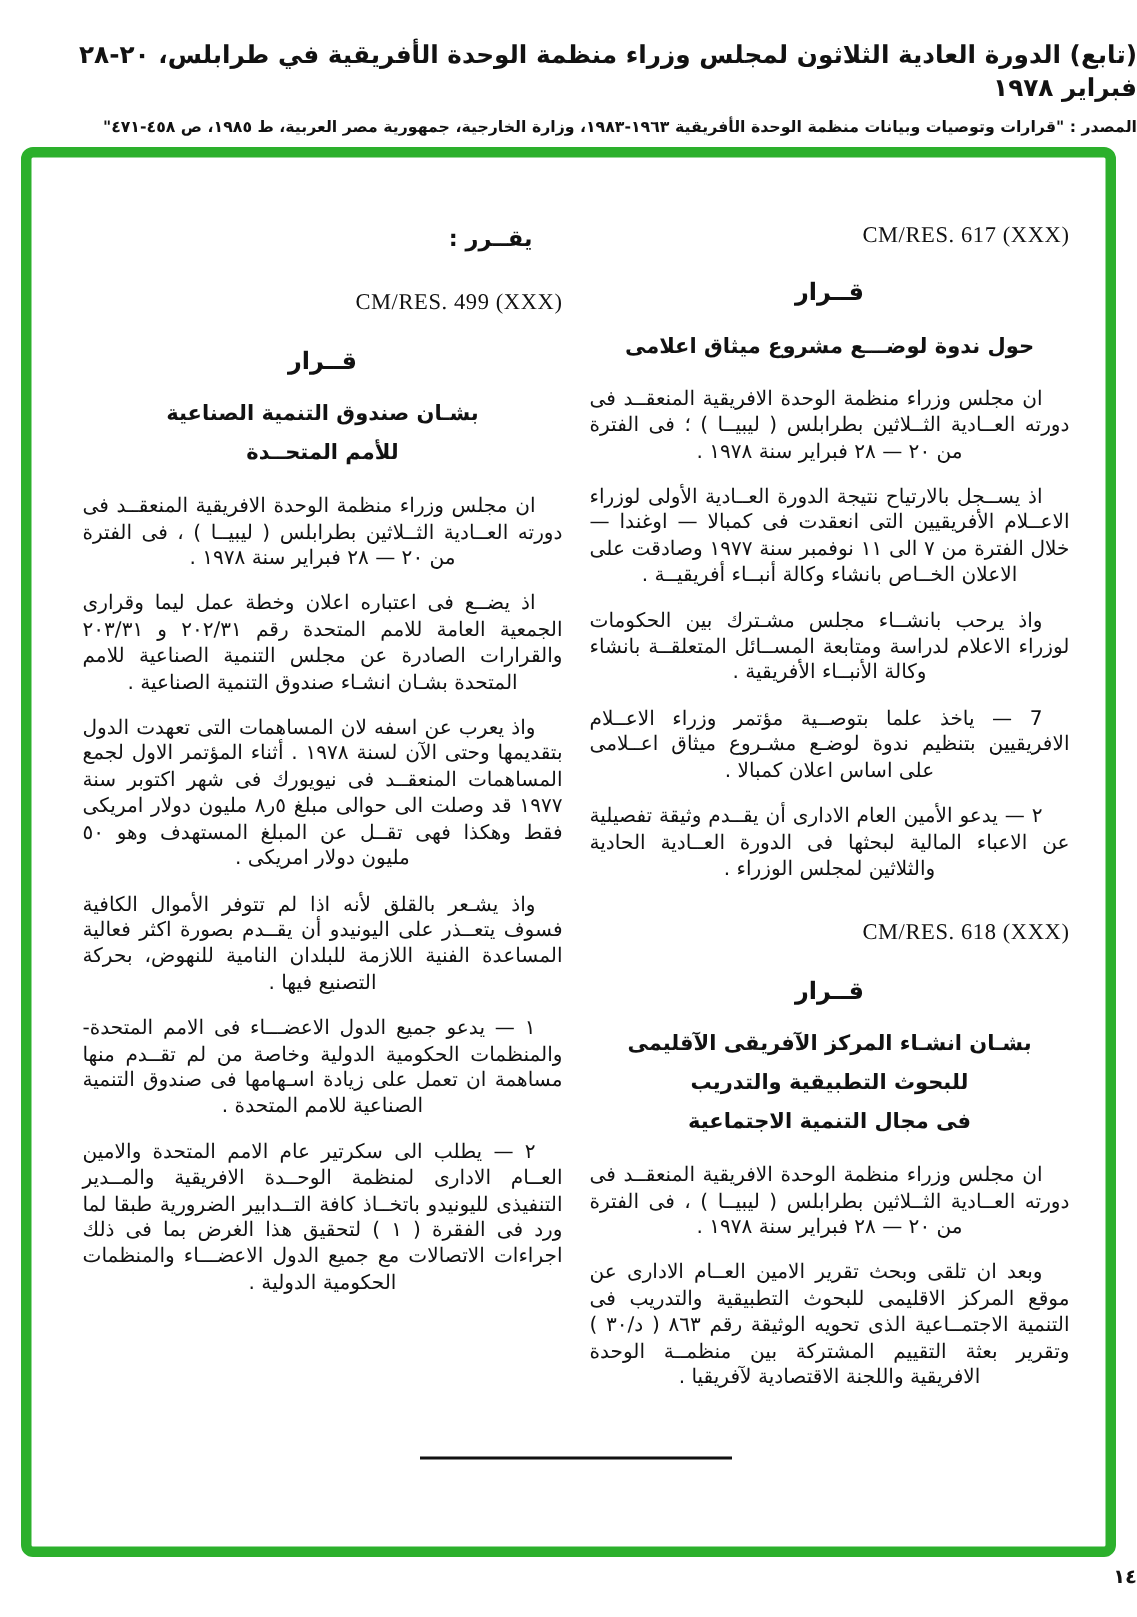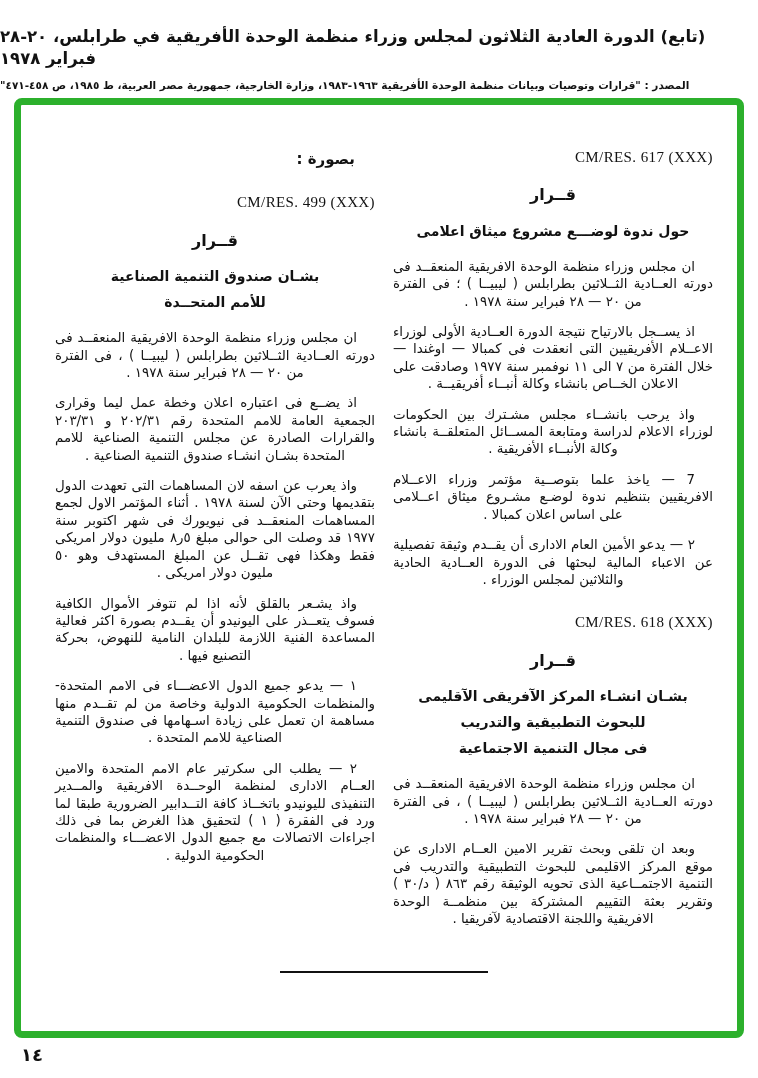--- a/index.html
+++ b/index.html
@@ -7,21 +7,21 @@
     position:relative;
     width:758px;height:1078px;
     background:#ffffff;
     overflow:hidden;
     font-family:"DejaVu Sans",sans-serif;
     color:#121212;
   }
   
   .header{
     position:absolute;top:26px;left:0;right:0;
-    text-align:left;direction:rtl;
+    text-align:right;direction:rtl;
   }
   .header-title{
     font-size:16.5px;font-weight:bold;line-height:22px;
     letter-spacing:0.2px;
   }
   .header-source{
     font-size:10.5px;font-weight:bold;margin-top:9px;
     letter-spacing:0.1px;
   }
   
@@ -67,21 +67,21 @@
     font-weight:bold;font-size:15px;
     text-align:right;padding-left:0;
     margin:2px 20px 13px 0;
   }
   .end-rule{
     position:absolute;left:259px;top:866px;
     width:208px;height:2px;background:#111111;
   }
   .page-number{
     position:absolute;left:0;right:0;top:1044px;
-    text-align:left;font-weight:bold;font-size:18px;
+    text-align:right;font-weight:bold;font-size:13px;
     letter-spacing:2px;
     padding-left:21px;
   }
 </style>
 </head>
 <body>
 
 <div class="page">
 
   <div class="header">
@@ -104,21 +104,21 @@
         <div class="res-label mt">CM/RES. 618 (XXX)</div>
         <div class="heading">قــرار</div>
         <div class="subheading">بشـان انشـاء المركز الآفريقى الآقليمى
 للبحوث التطبيقية والتدريب
 فى مجال التنمية الاجتماعية</div>
         <p>ان مجلس وزراء منظمة الوحدة الافريقية المنعقــد فى دورته العــادية الثــلاثين بطرابلس ( ليبيــا ) ، فى الفترة من ٢٠ — ٢٨ فبراير سنة ١٩٧٨ .</p>
         <p>وبعد ان تلقى وبحث تقرير الامين العــام الادارى عن موقع المركز الاقليمى للبحوث التطبيقية والتدريب فى التنمية الاجتمــاعية الذى تحويه الوثيقة رقم ٨٦٣ ( د/٣٠ ) وتقرير بعثة التقييم المشتركة بين منظمــة الوحدة الافريقية واللجنة الاقتصادية لآفريقيا .</p>
       </section>
 
       <section class="col">
-        <div class="decides">بصورة :</div>
+        <div class="decides">يقــرر :</div>
         <div class="res-label mt">CM/RES. 499 (XXX)</div>
         <div class="heading">قــرار</div>
         <div class="subheading">بشـان صندوق التنمية الصناعية
 للأمم المتحــدة</div>
         <p>ان مجلس وزراء منظمة الوحدة الافريقية المنعقــد فى دورته العــادية الثــلاثين بطرابلس ( ليبيــا ) ، فى الفترة من ٢٠ — ٢٨ فبراير سنة ١٩٧٨ .</p>
         <p>اذ يضــع فى اعتباره اعلان وخطة عمل ليما وقرارى الجمعية العامة للامم المتحدة رقم ٢٠٢/٣١ و ٢٠٣/٣١ والقرارات الصادرة عن مجلس التنمية الصناعية للامم المتحدة بشـان انشـاء صندوق التنمية الصناعية .</p>
         <p>واذ يعرب عن اسفه لان المساهمات التى تعهدت الدول بتقديمها وحتى الآن لسنة ١٩٧٨ . أثناء المؤتمر الاول لجمع المساهمات المنعقــد فى نيويورك فى شهر اكتوبر سنة ١٩٧٧ قد وصلت الى حوالى مبلغ ٥ر٨ مليون دولار امريكى فقط وهكذا فهى تقــل عن المبلغ المستهدف وهو ٥٠ مليون دولار امريكى .</p>
         <p>واذ يشـعر بالقلق لأنه اذا لم تتوفر الأموال الكافية فسوف يتعــذر على اليونيدو أن يقــدم بصورة اكثر فعالية المساعدة الفنية اللازمة للبلدان النامية للنهوض، بحركة التصنيع فيها .</p>
         <p>١ — يدعو جميع الدول الاعضـــاء فى الامم المتحدة- والمنظمات الحكومية الدولية وخاصة من لم تقــدم منها مساهمة ان تعمل على زيادة اسـهامها فى صندوق التنمية الصناعية للامم المتحدة .</p>
         <p>٢ — يطلب الى سكرتير عام الامم المتحدة والامين العــام الادارى لمنظمة الوحــدة الافريقية والمــدير التنفيذى لليونيدو باتخــاذ كافة التــدابير الضرورية طبقا لما ورد فى الفقرة ( ١ ) لتحقيق هذا الغرض بما فى ذلك اجراءات الاتصالات مع جميع الدول الاعضـــاء والمنظمات الحكومية الدولية .</p>

